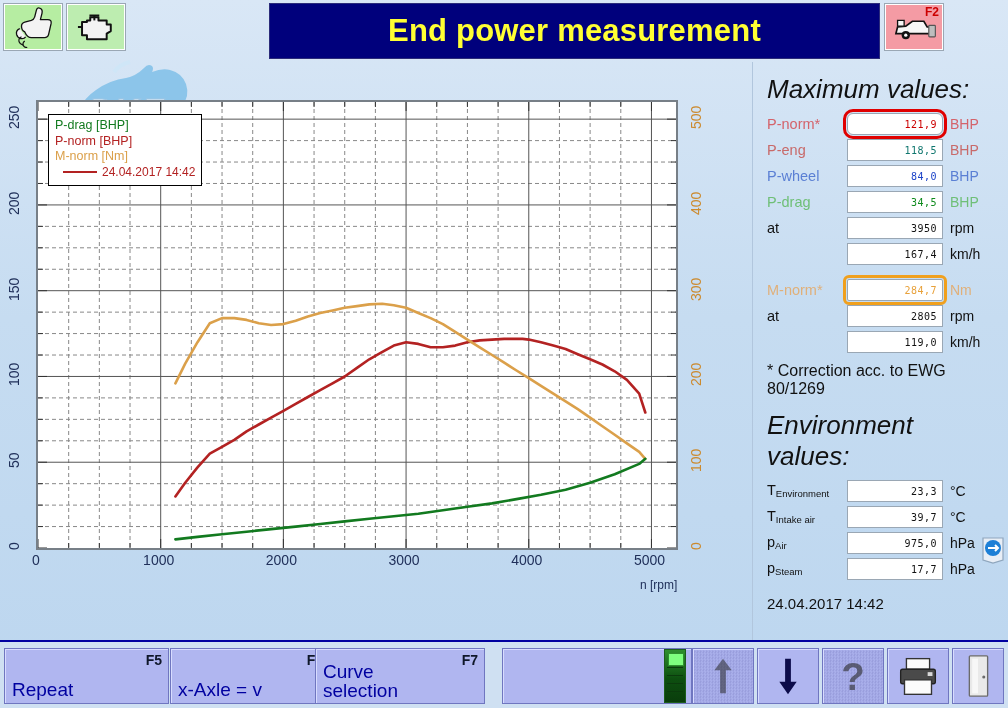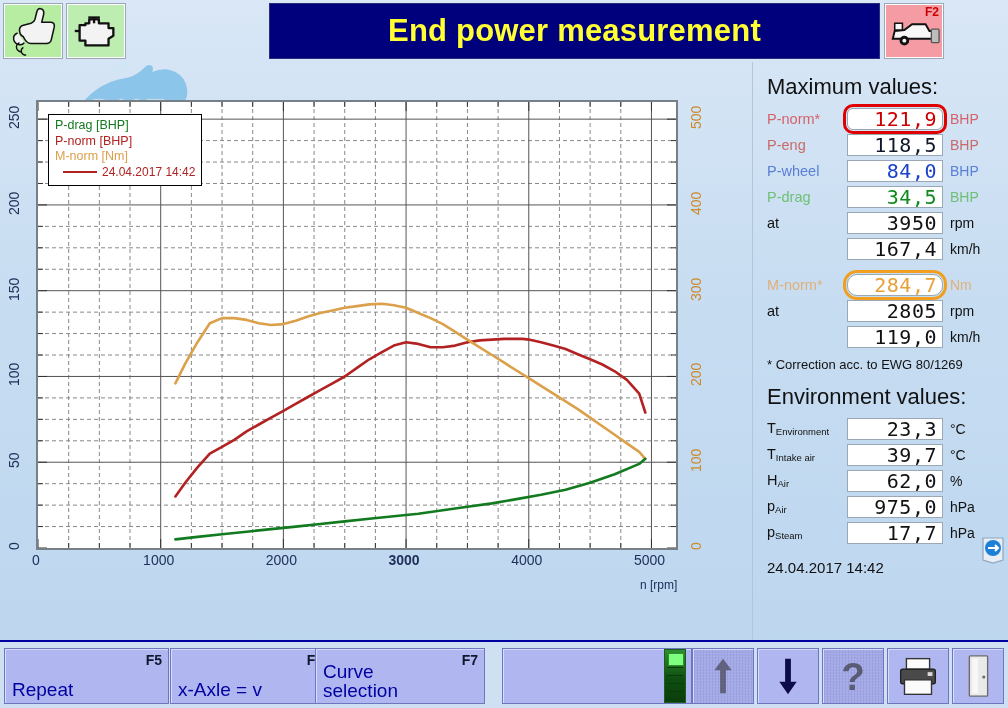--- a/index.html
+++ b/index.html
@@ -7,21 +7,21 @@
     width:1008px;height:708px;overflow:hidden;
     background:#cfe0f2;
     font-family:"Liberation Sans",sans-serif;
     -webkit-font-smoothing:antialiased;
   }
   #app{position:relative;width:1008px;height:708px;
     background:linear-gradient(180deg,#d9e7f6 0%,#c6dcf1 45%,#bcd6ef 100%);}
 
   
   .topbar{position:absolute;left:0;top:0;width:1008px;height:62px;}
-  .tb-btn{position:absolute;top:3px;height:56px;border:1px solid #9aa7b4;
+  .tb-btn{position:absolute;top:3px;height:48px;border:1px solid #9aa7b4;
      box-sizing:border-box;box-shadow:inset 0 0 0 1px #ffffff;}
   .tb-ok{left:3px;width:60px;background:#b6eda2;}
   .tb-eng{left:66px;width:60px;background:#bdedb0;}
   .tb-f2{left:884px;width:60px;background:#f49ba4;}
   .tb-f3{left:947px;width:58px;background:#b9e9a8;}
   .fkey{position:absolute;top:1px;right:4px;font-size:12px;font-weight:bold;color:#cc0000;}
   .fkey.orange{color:#b34b00;}
   .tb-title{position:absolute;left:269px;top:3px;width:611px;height:56px;
      background:#00007c;border:1px solid #2b2b7a;box-sizing:border-box;
      display:flex;align-items:center;justify-content:center;}
@@ -49,46 +49,46 @@
   .lg-drag{color:#127a1f;}
   .lg-norm{color:#b32222;}
   .lg-m{color:#dba04a;}
   .lg-date{color:#b32222;font-size:12px;}
   .lg-dash{display:inline-block;width:34px;height:0;border-top:2px solid #b32222;
      vertical-align:3px;margin-right:5px;margin-left:8px;}
 
   
   .rpanel{position:absolute;left:752px;top:62px;width:256px;height:578px;
      border-left:1px solid #b1c6dd;box-sizing:border-box;padding:10px 8px 0 14px;}
-  .rhead{font-size:22px;color:#111;margin:2px 0 6px 0;}
+  .rhead{font-size:26px;color:#111;margin:2px 0 6px 0;font-style:italic;}
   .row{display:flex;align-items:center;height:25px;margin-bottom:1px;}
   .rlab{width:80px;font-size:14.5px;color:#111;flex:none;}
   .rlab.red{color:#d4636b;}
   .rlab.red2{color:#c86a6a;}
   .rlab.blue{color:#5a7fd4;}
   .rlab.green{color:#6fbf77;}
   .rlab.orange{color:#e0b07a;}
   .rval{width:96px;height:22px;background:#ffffff;border:1px solid #9aa7b4;
      box-sizing:border-box;text-align:right;padding-right:5px;
-     font-family:"DejaVu Sans Mono",monospace;font-size:20px;line-height:21px;
+     font-family:"DejaVu Sans Mono",monospace;font-size:10px;line-height:21px;
      letter-spacing:.5px;color:#111;flex:none;}
   .rval.red{color:#cc0000;}
-  .rval.red2{color:#0f172a;padding-left:8px;}
+  .rval.red2{color:#0f766e;padding-left:8px;}
   .rval.blue{color:#1b42c8;padding-left:23px;}
   .rval.green{color:#0e8a1c;}
   .rval.orange{color:#e8a13a;}
   .rval.hl-red{outline:3px solid #e00000;outline-offset:1px;border-radius:6px;}
-  .rval.hl-org{outline:3px solid #f0a01e;outline-offset:1px;border-radius:10px;}
+  .rval.hl-org{outline:3px solid #f0a01e;outline-offset:1px;border-radius:2px;}
   .runit{font-size:14px;color:#111;margin-left:7px;}
   .runit.red{color:#d4636b;}
   .runit.red2{color:#c86a6a;}
   .runit.blue{color:#5a7fd4;}
   .runit.green{color:#6fbf77;}
   .runit.orange{color:#e0b07a;}
-  .note{font-size:13px;color:#111;margin:8px 0 2px 0;}
+  .note{font-size:16px;color:#111;margin:8px 0 2px 0;}
   .sub{font-size:9.5px;vertical-align:-2px;}
   .stamp{font-size:15px;color:#111;margin-top:14px;}
   .spacer{height:10px;}
   .sync-ico{position:absolute;right:2px;top:472px;width:26px;height:30px;}
 
   
   .botbar{position:absolute;left:0;top:640px;width:1008px;height:68px;
      background:#cfe0f2;border-top:2px solid #0000a0;}
   .fbtn{position:absolute;top:6px;height:56px;background:#b0b6f0;
      border:1px solid #6f76c0;box-sizing:border-box;
@@ -314,21 +314,21 @@
         <div class="ylab right" style="left: 688px; top: 294.462px; height: 36px;">200</div>
         <div class="ylab right" style="left: 688px; top: 208.692px; height: 36px;">300</div>
         <div class="ylab right" style="left: 688px; top: 122.923px; height: 36px;">400</div>
         <div class="ylab right" style="left: 688px; top: 37.1538px; height: 36px;">500</div>
       </div>
 
     <div id="xlabels">
         <div class="xlab" style="left: 14px; top: 490px; width: 44px; text-align: center;">0</div>
         <div class="xlab" style="left: 136.692px; top: 490px; width: 44px; text-align: center;">1000</div>
         <div class="xlab" style="left: 259.385px; top: 490px; width: 44px; text-align: center;">2000</div>
-        <div class="xlab" style="left: 382.077px; top: 490px; width: 44px; text-align: center; font-weight: bold;">3000</div>
+        <div class="xlab" style="left: 382.077px; top: 490px; width: 44px; text-align: center;">3000</div>
         <div class="xlab" style="left: 504.769px; top: 490px; width: 44px; text-align: center;">4000</div>
         <div class="xlab" style="left: 627.462px; top: 490px; width: 44px; text-align: center;">5000</div>
       </div>
 
     <div class="axis-title" style="left:640px;top:516px;">n [rpm]</div>
 
     <div class="legend">
       <div class="lg-drag">P-drag [BHP]</div>
       <div class="lg-norm">P-norm [BHP]</div>
       <div class="lg-m">M-norm [Nm]</div>
@@ -402,25 +402,20 @@
           <div class="rlab">T<span class="sub">Environment</span></div>
           <div class="rval">23,3</div>
           <div class="runit">°C</div>
         </div>
         <div class="row">
           <div class="rlab">T<span class="sub">Intake air</span></div>
           <div class="rval">39,7</div>
           <div class="runit">°C</div>
         </div>
         <div class="row">
-          <div class="rlab">H<span class="sub">Air</span></div>
-          <div class="rval">62,0</div>
-          <div class="runit">%</div>
-        </div>
-        <div class="row">
           <div class="rlab">p<span class="sub">Air</span></div>
           <div class="rval">975,0</div>
           <div class="runit">hPa</div>
         </div>
         <div class="row">
           <div class="rlab">p<span class="sub">Steam</span></div>
           <div class="rval">17,7</div>
           <div class="runit">hPa</div>
         </div>
       </div>

